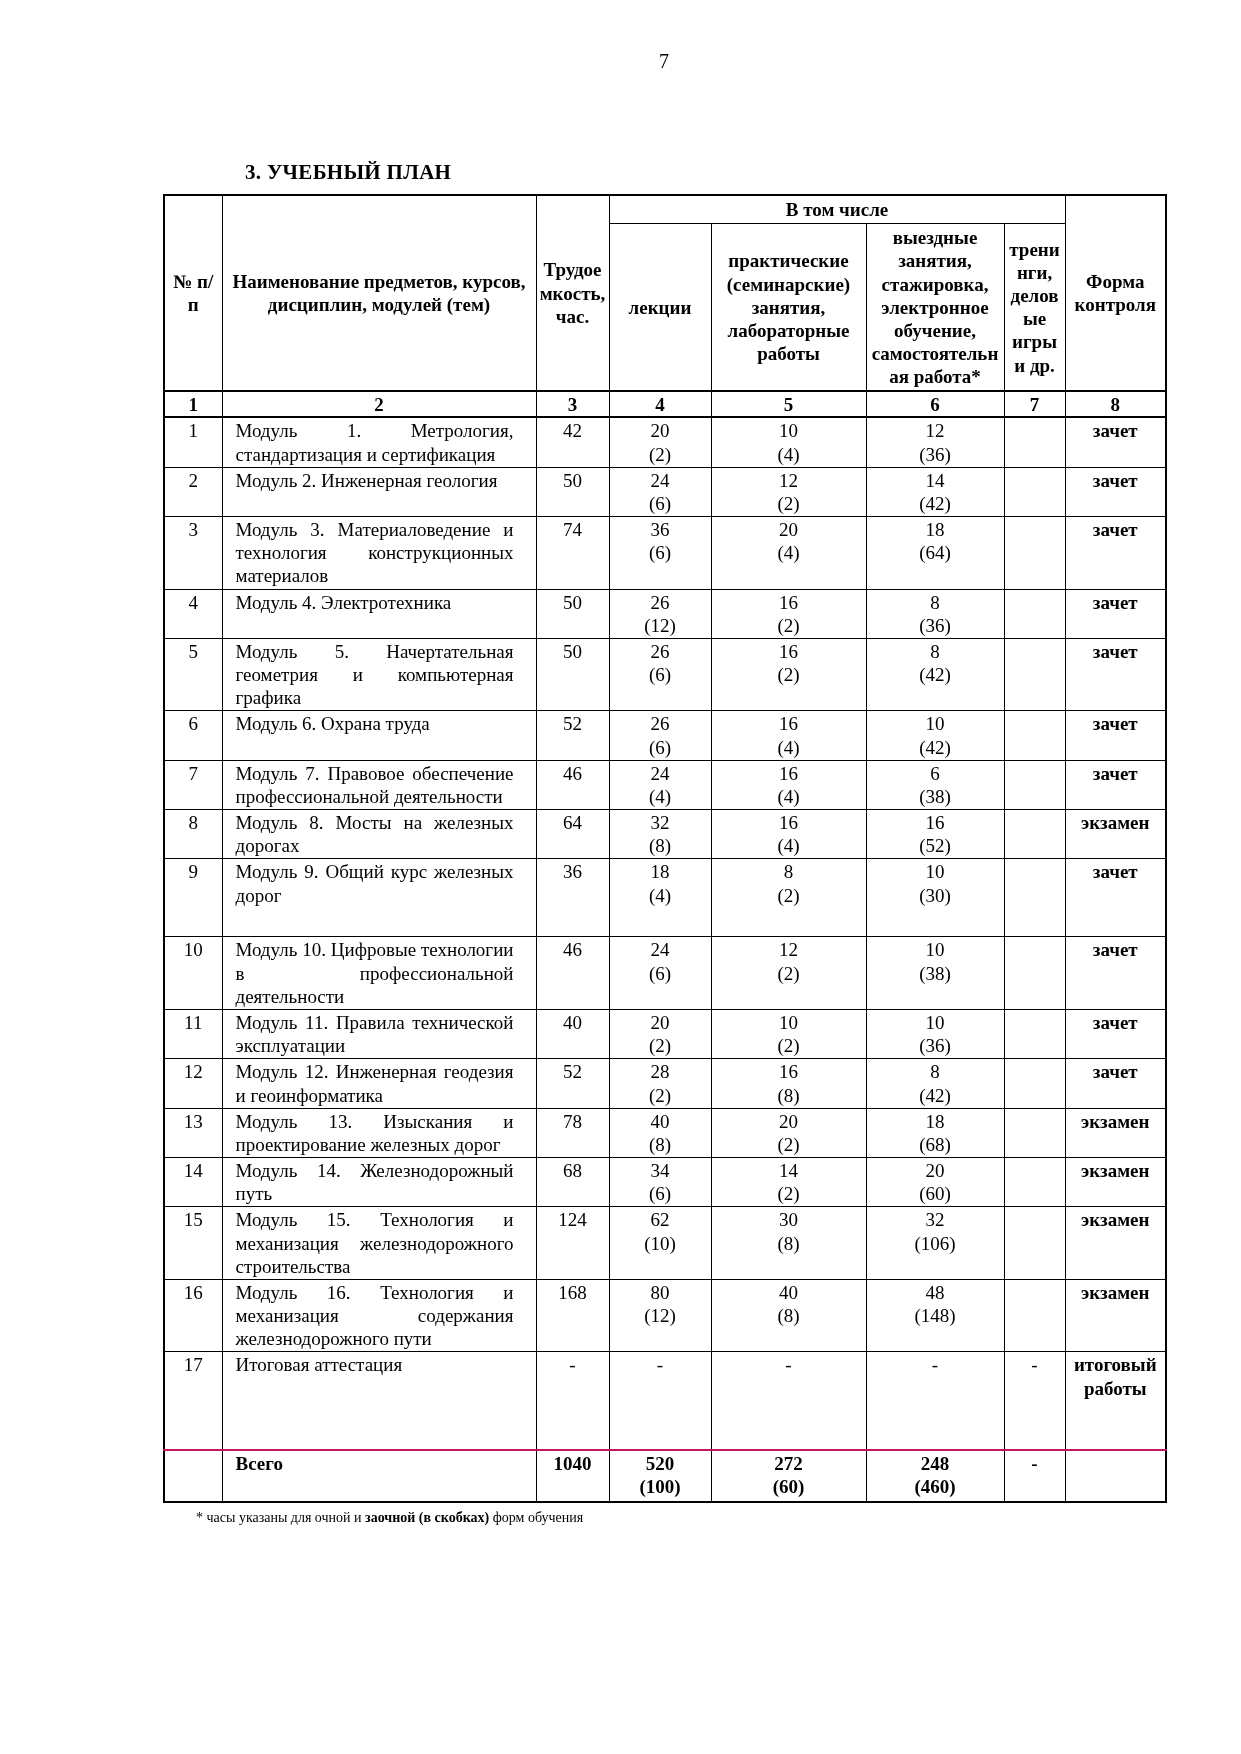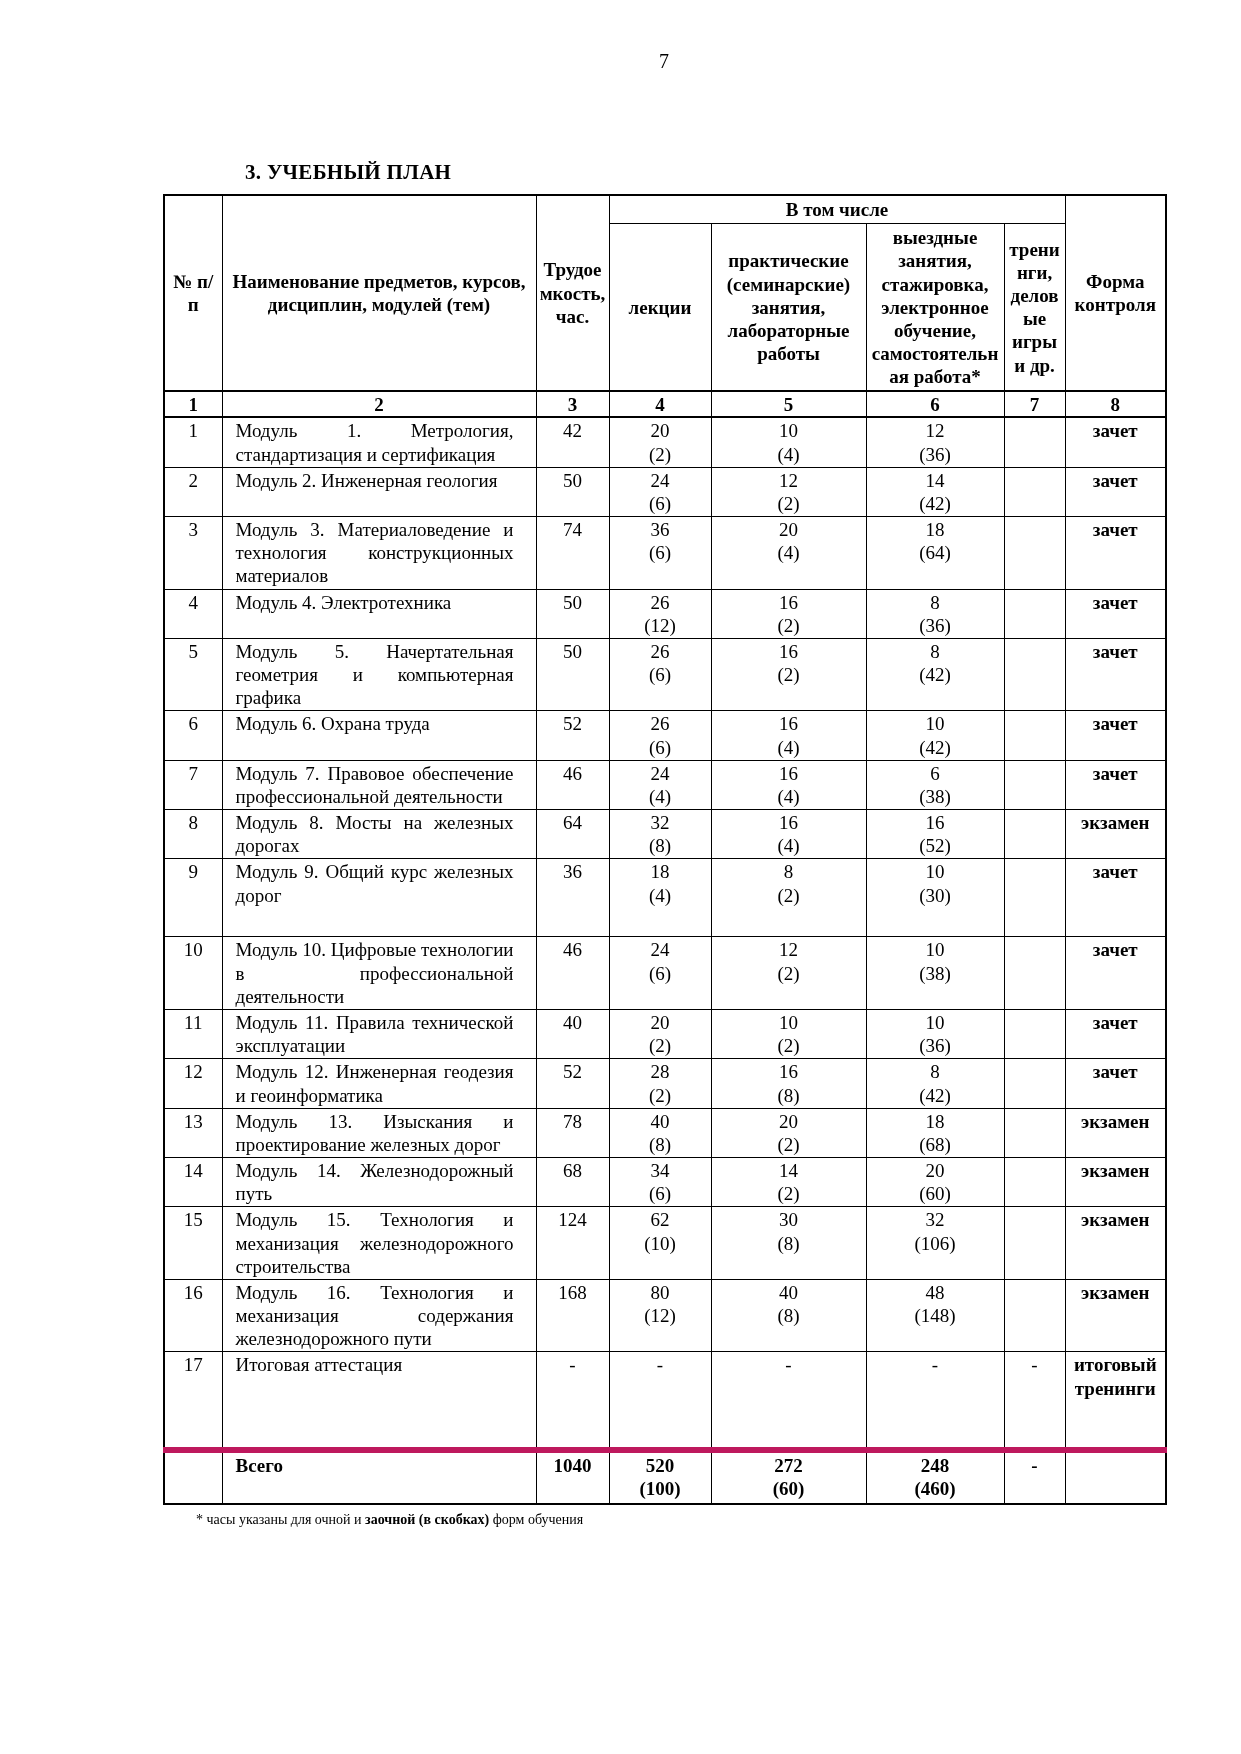--- a/index.html
+++ b/index.html
@@ -63,21 +63,21 @@
     text-align: center;
   }
   tbody td.c-name {
     text-align: justify;
     padding: 1px 22px 1px 13px;
   }
   tbody td.c-control { overflow-wrap: anywhere; font-weight: bold; }
   tbody tr:nth-child(9)  { height: 78px; }
   tbody tr:nth-child(17) { height: 98px; }
   tfoot td {
-    border-top: 6px solid #be185d;
+    border-top: 2px solid #be185d;
     vertical-align: top;
     text-align: center;
     height: 48px;
   }
   tfoot td.c-name {
     text-align: left;
     padding: 1px 22px 1px 13px;
     font-weight: bold;
   }
   tfoot .main { font-weight: bold; }
@@ -616,21 +616,21 @@
             <td class="c-practice">
               <div>-</div>
             </td>
             <td class="c-remote">
               <div>-</div>
             </td>
             <td class="c-trainings">
               <div>-</div>
             </td>
             <td class="c-control">
-              <div>итоговый тренинги</div>
+              <div>итоговый работы</div>
             </td>
           </tr>
         </tbody>
       <tfoot>
         <tr class="total-row">
           <td></td>
           <td class="c-name">Всего</td>
           <td>
               <div class="main">1040</div>
             </td>

